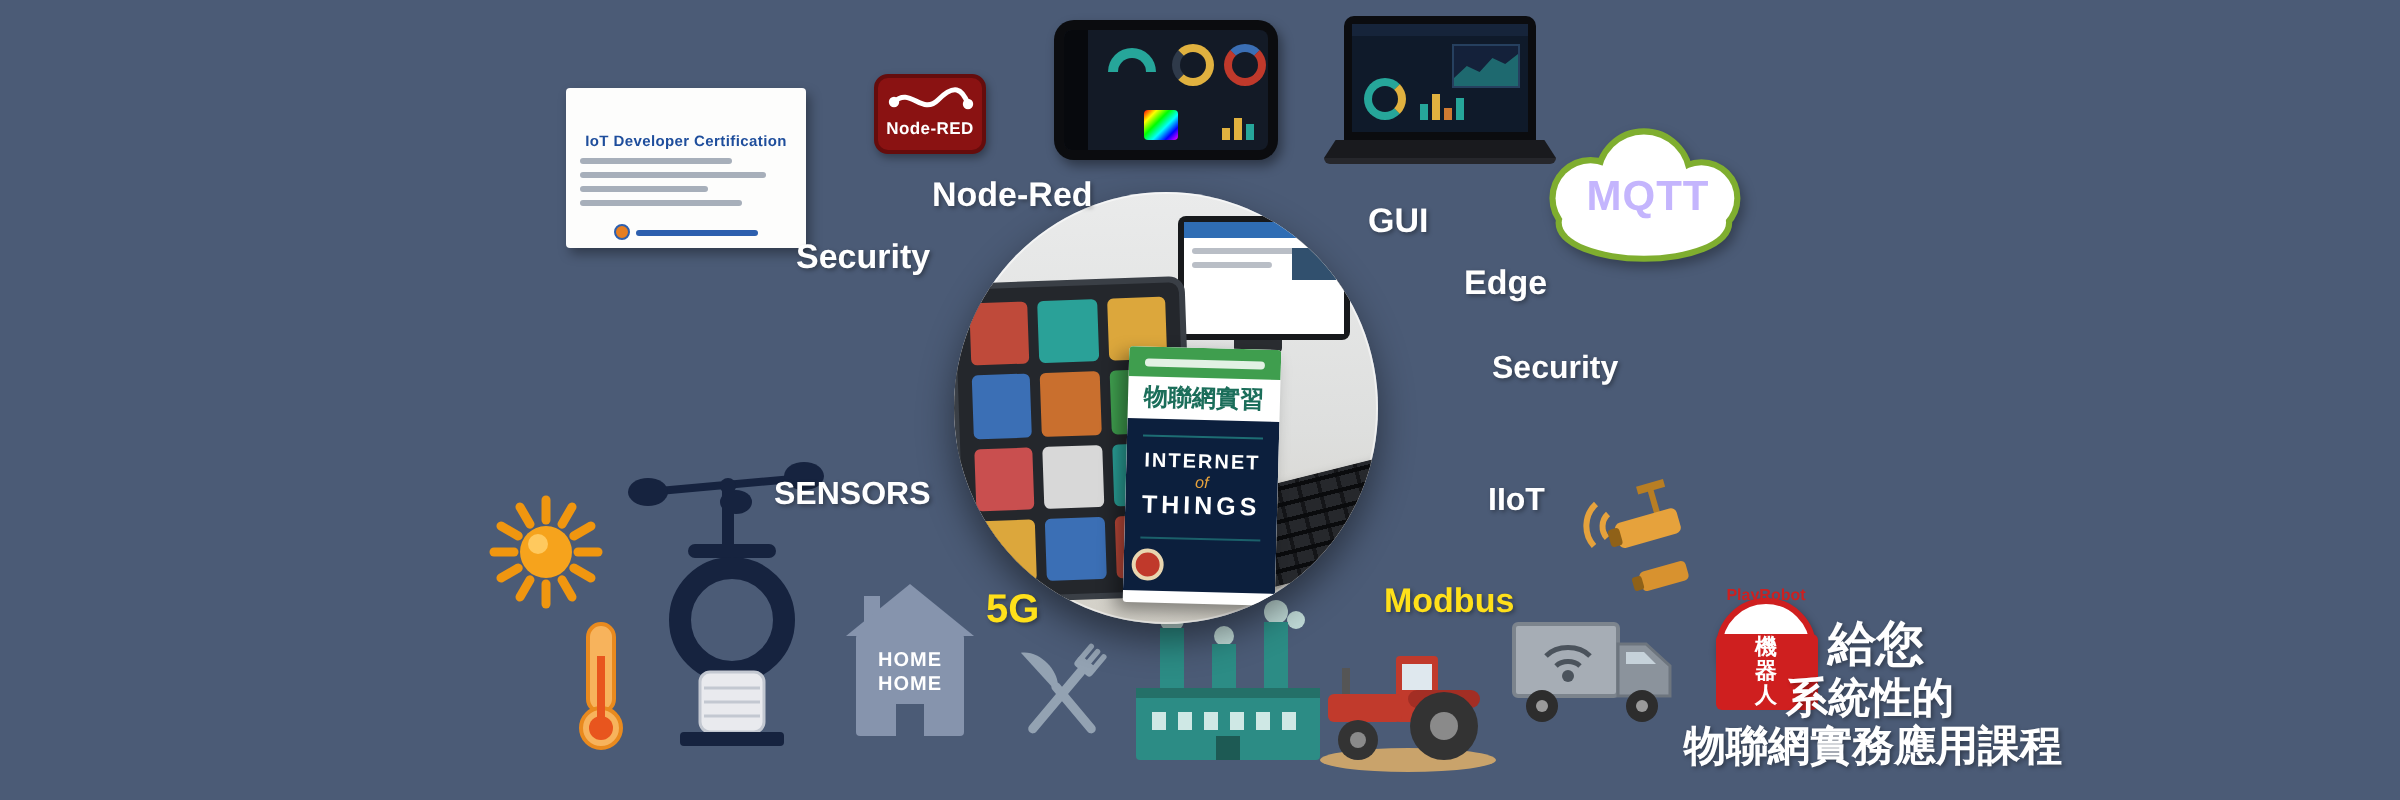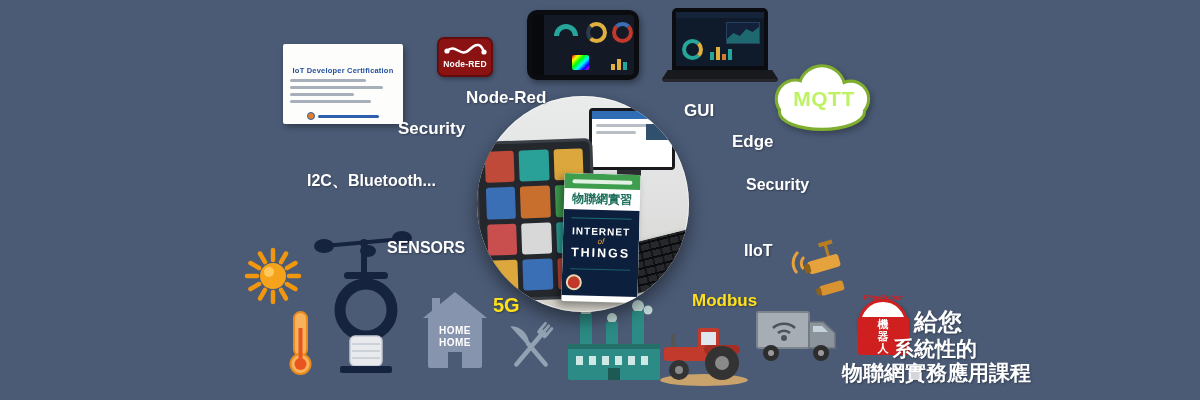--- a/index.html
+++ b/index.html
@@ -79,21 +79,21 @@
   .lap-base{width:116px;height:9px;background:#191a1e;clip-path:polygon(5% 0,95% 0,100% 100%,0 100%);}
   .lap-foot{width:116px;height:3px;background:#26272c;border-radius:0 0 6px 6px;}
 
   
   .cloud{position:absolute;filter:drop-shadow(2px 3px 3px rgba(0,0,0,.3));}
   #cloud-mqtt{left:760px;top:58px;width:128px;height:76px;}
   #cloud-aiot{left:812px;top:163px;width:138px;height:88px;}
   .cloud svg{width:100%;height:100%;display:block;}
   .cloud-text{position:absolute;inset:0;display:flex;flex-direction:column;align-items:center;
               justify-content:center;pointer-events:none;}
-  #cloud-mqtt .cloud-text{color:#bef264;font-weight:800;font-size:21px;padding-top:6px;letter-spacing:.5px;}
+  #cloud-mqtt .cloud-text{color:#c4b5fd;font-weight:800;font-size:21px;padding-top:6px;letter-spacing:.5px;}
   #cloud-aiot .cloud-text{color:#2e74b5;font-weight:800;padding-top:4px;}
   .aiot-l1{font-size:18px;}
   .aiot-l2{font-size:14px;}
 
   
   #photo{position:absolute;left:477px;top:96px;width:212px;height:216px;border-radius:50%;overflow:hidden;
          background:linear-gradient(180deg,#eaebeb 0%,#dedfde 55%,#d3d0c7 100%);
          box-shadow:0 8px 18px rgba(0,0,0,.45), inset 0 0 0 1px rgba(255,255,255,.5);}
   #photo > div{position:absolute;}
   .ph-monitor{left:112px;top:12px;width:86px;height:62px;background:#17191c;border-radius:4px;padding:3px;box-sizing:border-box;}
@@ -143,21 +143,21 @@
   #utensils{left:498px;top:314px;width:66px;height:66px;}
   #factory{left:564px;top:298px;width:100px;height:88px;}
   #tractor{left:658px;top:316px;width:92px;height:70px;}
   #truck{left:755px;top:300px;width:86px;height:68px;}
   #cameras{left:784px;top:238px;width:74px;height:66px;}
 
   
   #prlogo{position:absolute;left:858px;top:299px;width:50px;height:50px;border-radius:50%;background:#fff;
           border:3px solid #cf1f1f;box-sizing:border-box;display:flex;flex-direction:column;align-items:center;
           justify-content:center;box-shadow:1px 2px 4px rgba(0,0,0,.35);}
-  .pr-script{color:#cf1f1f;font-size:8px;font-style:italic;font-weight:700;line-height:9px;}
+  .pr-script{color:#cf1f1f;font-size:8px;font-weight:700;line-height:9px;}
   .pr-badge{background:#cf1f1f;color:#fff;font-size:11px;font-weight:800;padding:1px 20px;border-radius:3px;margin-top:15px;line-height:12px;}
   .tagline{position:absolute;color:#fff;font-weight:700;white-space:nowrap;text-shadow:1px 1px 2px rgba(0,0,0,.35);}
   #tag1{left:914px;top:306px;font-size:24px;}
   #tag2{left:893px;top:335px;font-size:21px;}
   #tag3{left:842px;top:359px;font-size:21px;}
 </style>
 </head>
 <body>
 
 <div class="banner">
@@ -429,21 +429,20 @@
         <div class="ph-seal"></div>
       </div>
     </div>
   </div>
 
   <div class="lbl" id="lbl-license">Security</div>
   <div class="lbl" id="lbl-nodered">Node-Red</div>
   <div class="lbl" id="lbl-gui">GUI</div>
   <div class="lbl" id="lbl-edge">Edge</div>
   <div class="lbl" id="lbl-security">Security</div>
-  <div class="lbl" id="lbl-i2c">I2C、Bluetooth...</div>
   <div class="lbl" id="lbl-sensors">SENSORS</div>
   <div class="lbl" id="lbl-iiot">IIoT</div>
   <div class="lbl" id="lbl-5g">5G</div>
   <div class="lbl" id="lbl-modbus">Modbus</div>
 
   <div id="prlogo">
     <div class="pr-script">PlayRobot</div>
     <div class="pr-badge">機器人</div>
   </div>
   <div class="tagline" id="tag1">給您</div>

